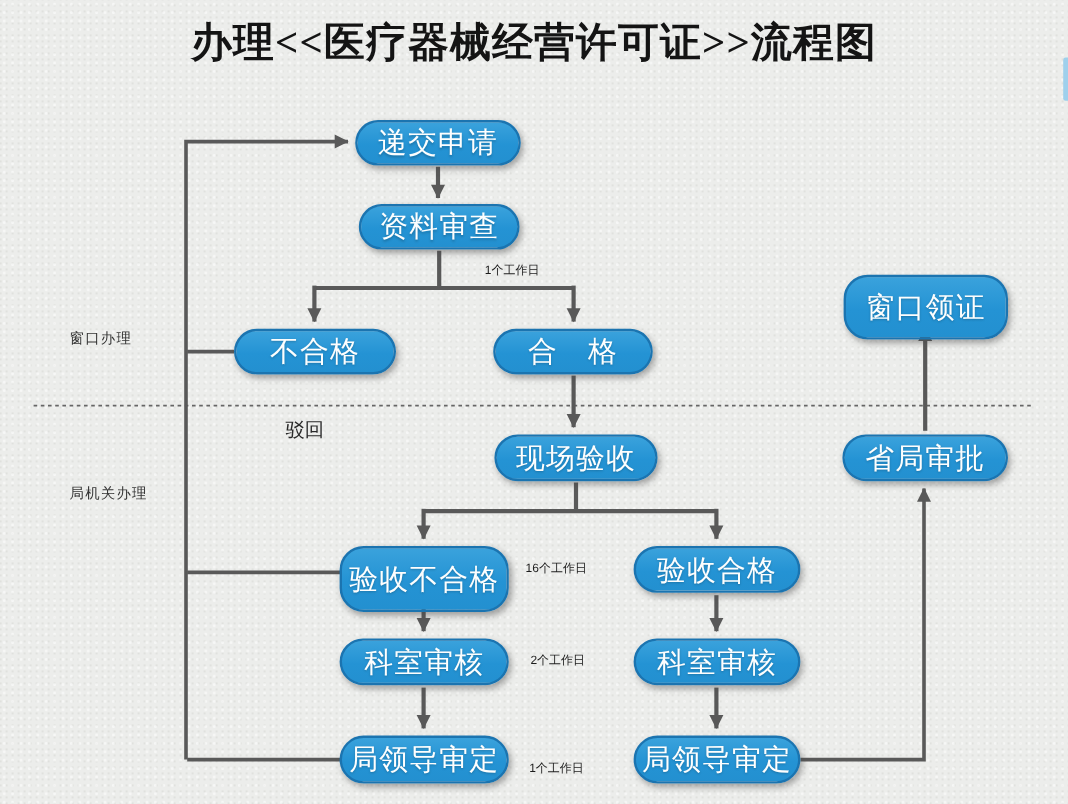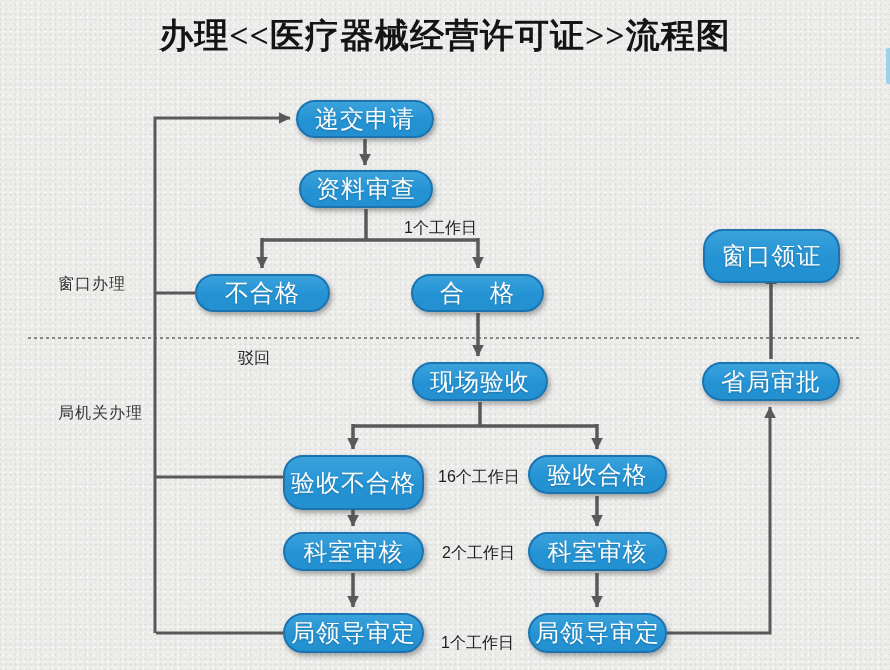--- a/index.html
+++ b/index.html
@@ -21,24 +21,24 @@
   .wires{position:absolute;left:0;top:0;width:890px;height:670px;}
   .node{
     position:absolute;display:flex;align-items:center;justify-content:center;
     background:linear-gradient(180deg,#3aa2dc 0%,#2493d4 55%,#2390d0 100%);
     border:2px solid #1b74b0;border-radius:20px;box-sizing:border-box;
     color:#fdfefe;font-size:24px;letter-spacing:1px;white-space:pre;
     box-shadow:2px 3px 5px rgba(70,70,70,.45);
     text-shadow:0 1px 2px rgba(0,0,0,.22);
   }
   .lane-label{
-    position:absolute;font-size:16px;color:#353535;letter-spacing:1px;white-space:nowrap;
+    position:absolute;font-size:12px;color:#353535;letter-spacing:1px;white-space:nowrap;
   }
   .edge-label{
-    position:absolute;font-size:16px;color:#1c1c1c;white-space:nowrap;
+    position:absolute;font-size:10px;color:#1c1c1c;white-space:nowrap;
   }
   .edge-label.big{font-size:16px;color:#2a2a2a;}
   .accent-strip{
     position:absolute;right:0;top:48px;width:4px;height:36px;
     background:#9fd0ec;border-radius:2px 0 0 2px;
   }
 </style>
 </head>
 <body>
 

